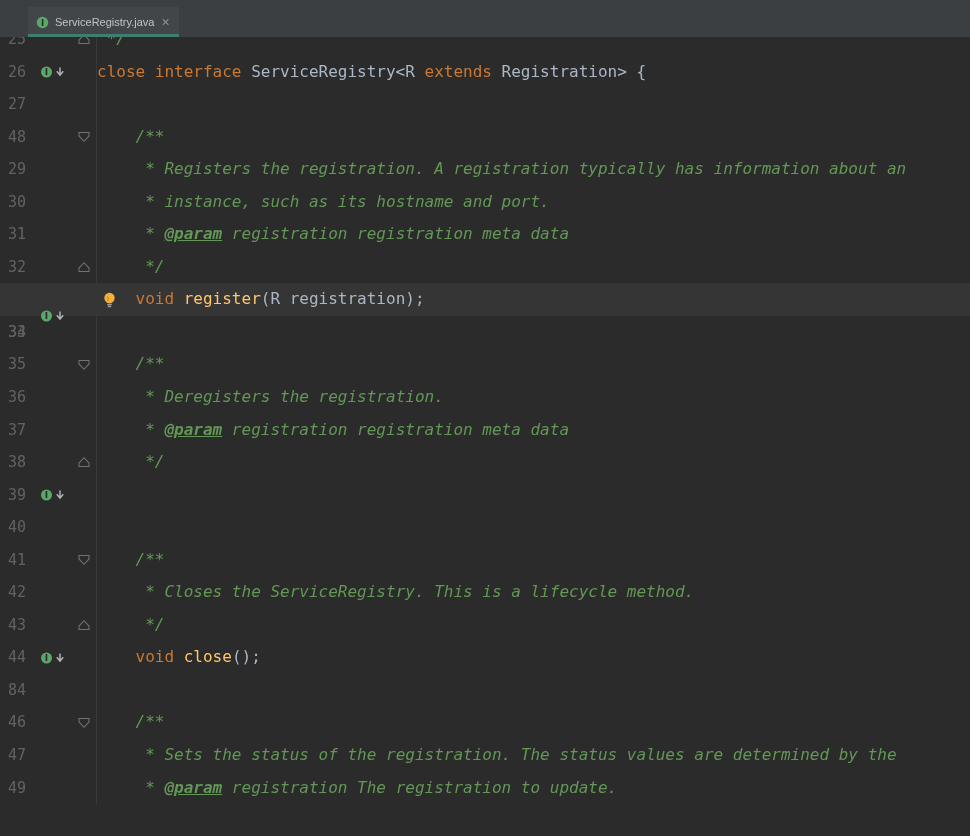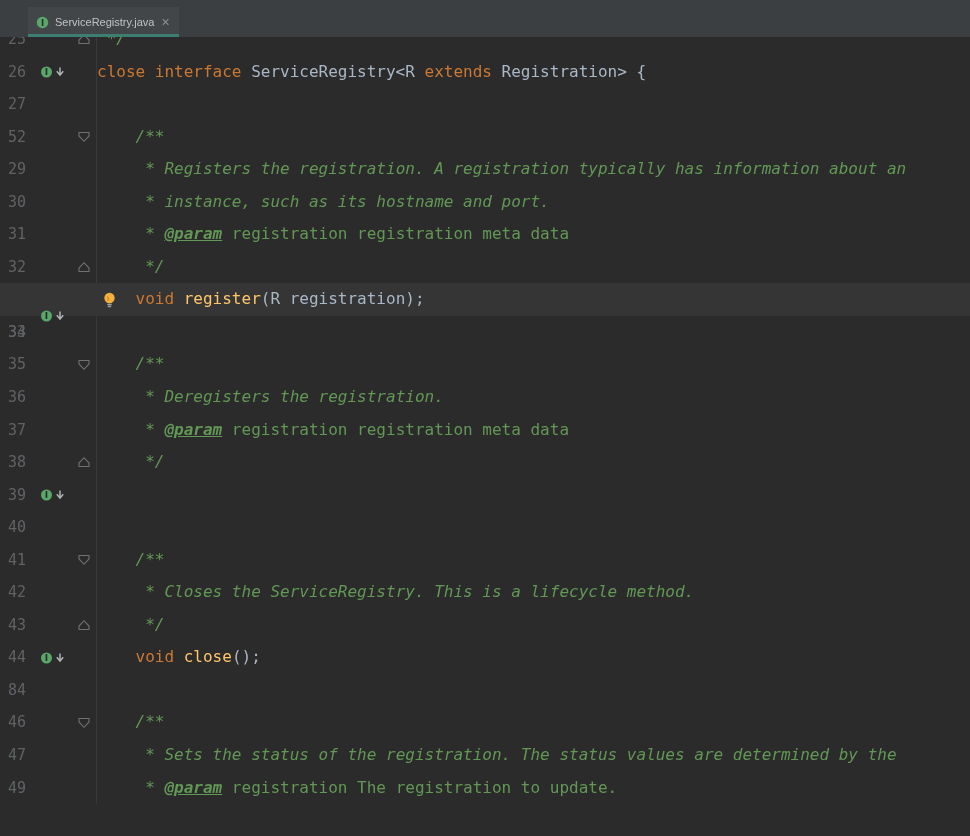--- a/index.html
+++ b/index.html
@@ -23,21 +23,21 @@
   .impl{position:absolute;left:40px;top:50%;transform:translateY(-50%);display:flex;}
   .fold{position:absolute;left:78px;top:50%;transform:translateY(-50%);display:flex;}
   .bulb{position:absolute;left:102px;top:50%;transform:translateY(-50%);display:flex;z-index:2;}
   .code{white-space:pre;font-size:16px;color:var(--plain,#a9b7c6);}
   .seg{white-space:pre;}
   .kw{color:var(--keyword,#cc7832);}
   .pl{color:var(--plain,#a9b7c6);}
   .fn{color:var(--method,#ffc66b);}
   .doc{color:var(--comment,#629755);font-style:italic;}
   .doctag{color:var(--comment,#629755);font-style:italic;font-weight:bold;text-decoration:underline;}
-  .docval{color:var(--comment,#629755);}
+  .docval{color:var(--comment,#629755);font-style:italic;}
 </style>
 </head>
 <body>
 
 <div class="screen">
   <div class="tabbar">
     <div class="tab">
       <span class="tab-icon" id="tab-icon-holder">
           <svg width="13" height="13" viewBox="0 0 13 13">
             <circle cx="6.5" cy="6.5" r="5.7" fill="#59a869"></circle>
@@ -75,21 +75,21 @@
           <span class="code"><span class="seg kw">close interface </span><span class="seg pl">ServiceRegistry&lt;R </span><span class="seg kw">extends</span><span class="seg pl"> Registration&gt; {</span></span>
         </div>
         <div class="line-row">
           <div class="gutter">
             <span class="lnum">27</span>
           </div>
           <span class="code"></span>
         </div>
         <div class="line-row">
           <div class="gutter">
-            <span class="lnum">52</span>
+            <span class="lnum">48</span>
             <span class="fold">
               <svg width="12" height="11" viewBox="0 0 12 11">
                 <path d="M1 1 H11 V4.5 L6 9.8 L1 4.5 Z" fill="none" stroke="#6e7173" stroke-width="1.1"></path>
               </svg>
             </span>
           </div>
           <span class="code"><span class="seg pl">    </span><span class="seg doc">/**</span></span>
         </div>
         <div class="line-row">
           <div class="gutter">

